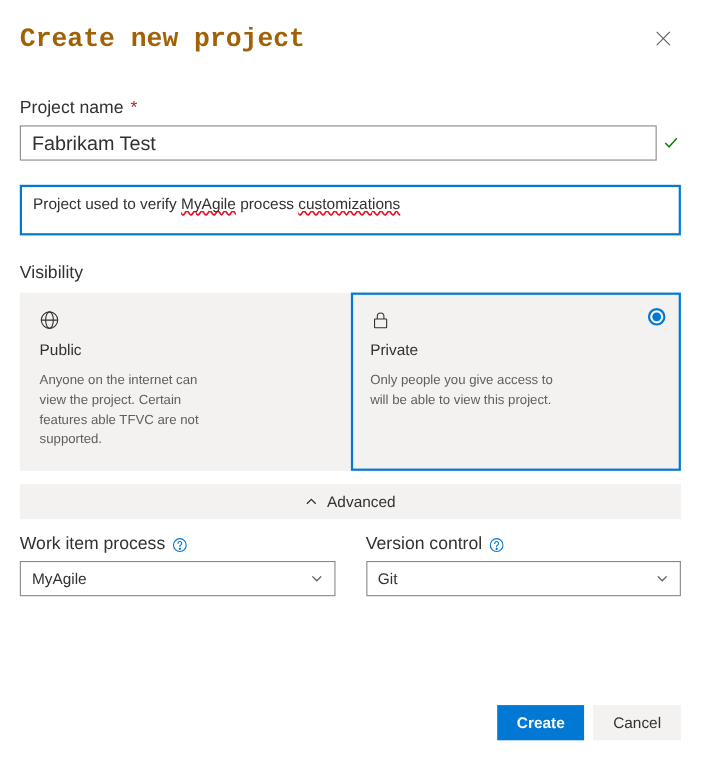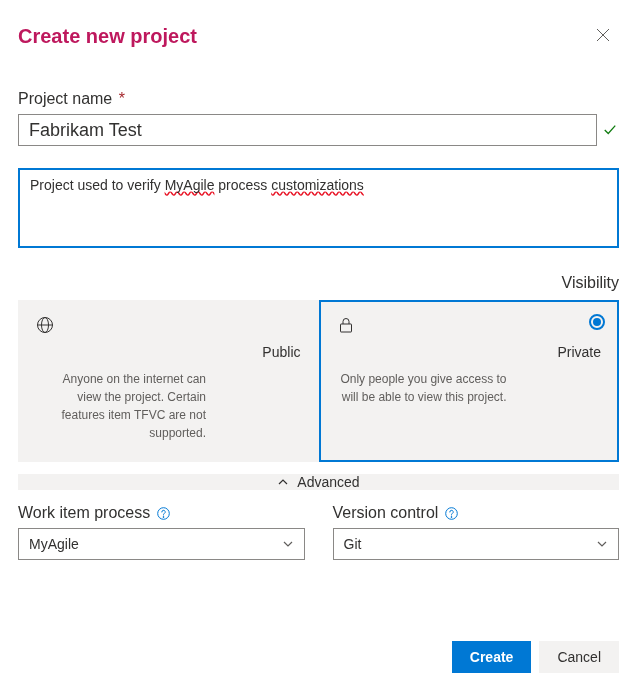--- a/index.html
+++ b/index.html
@@ -13,23 +13,24 @@
     padding: 20px 18px;
     position: relative;
   }
   .header {
     display: flex;
     justify-content: space-between;
     align-items: center;
     margin-bottom: 38px;
   }
   .title {
-    font-size: 20px;
+    font-size: 24px;
     font-weight: 600;
-    color: #be185d;
+    color: #a16207;
+    font-family: Liberation Mono, monospace;
   }
   .close-btn {
     width: 32px;
     height: 32px;
     display: flex;
     align-items: center;
     justify-content: center;
     cursor: pointer;
     color: #605e5c;
   }
@@ -57,35 +58,35 @@
     color: #323130;
     outline: none;
   }
   .check-icon { color: #107c10; width: 16px; flex-shrink: 0; }
   .check-icon svg { width: 14px; height: 14px; display: block; }
   .desc-field {
     margin-bottom: 26px;
   }
   .textarea {
     width: 100%;
-    height: 80px;
+    height: 46px;
     border: 2px solid #0078d4;
     padding: 6px 10px;
     font-size: 14px;
     font-family: inherit;
     color: #323130;
     resize: none;
     outline: none;
     line-height: 1.4;
   }
   .spell-err {
     text-decoration: underline wavy #e81123;
     text-decoration-skip-ink: none;
   }
-  .visibility-section { margin-bottom: 12px; text-align: right; }
+  .visibility-section { margin-bottom: 12px; }
   .visibility-cards {
     display: flex;
     margin-top: 8px;
   }
   .vis-card {
     flex: 1;
     background: #f3f2f1;
     border: 2px solid transparent;
     padding: 14px 16px 18px 16px;
     position: relative;
@@ -124,21 +125,21 @@
   }
   .radio-dot::after {
     content: "";
     width: 8px;
     height: 8px;
     background: #0078d4;
     border-radius: 50%;
   }
   .advanced-bar {
     background: #f3f2f1;
-    height: 16px;
+    height: 32px;
     display: flex;
     align-items: center;
     justify-content: center;
     gap: 8px;
     cursor: pointer;
     margin-bottom: 14px;
     font-size: 14px;
   }
   .chevron-up svg { width: 12px; height: 12px; display: block; }
   .advanced-row {
@@ -238,21 +239,21 @@
   <div class="visibility-cards">
     <div class="vis-card">
       <div class="vis-icon">
         <svg viewBox="0 0 18 18" stroke="currentColor" stroke-width="1" fill="none">
           <circle cx="9" cy="9" r="7.5"></circle>
           <ellipse cx="9" cy="9" rx="3.5" ry="7.5"></ellipse>
           <line x1="1.5" y1="9" x2="16.5" y2="9"></line>
         </svg>
       </div>
       <div class="vis-title">Public</div>
-      <div class="vis-desc">Anyone on the internet can view the project. Certain features item TFVC are not supported.</div>
+      <div class="vis-desc">Anyone on the internet can view the project. Certain features able TFVC are not supported.</div>
     </div>
     <div class="vis-card selected">
       <div class="vis-icon">
         <svg viewBox="0 0 18 18" stroke="currentColor" stroke-width="1" fill="none">
           <rect x="3.5" y="8" width="11" height="8" rx="0.5"></rect>
           <path d="M6 8 V5.5 a3 3 0 0 1 6 0 V8"></path>
         </svg>
       </div>
       <div class="vis-title">Private</div>
       <div class="vis-desc">Only people you give access to will be able to view this project.</div>

